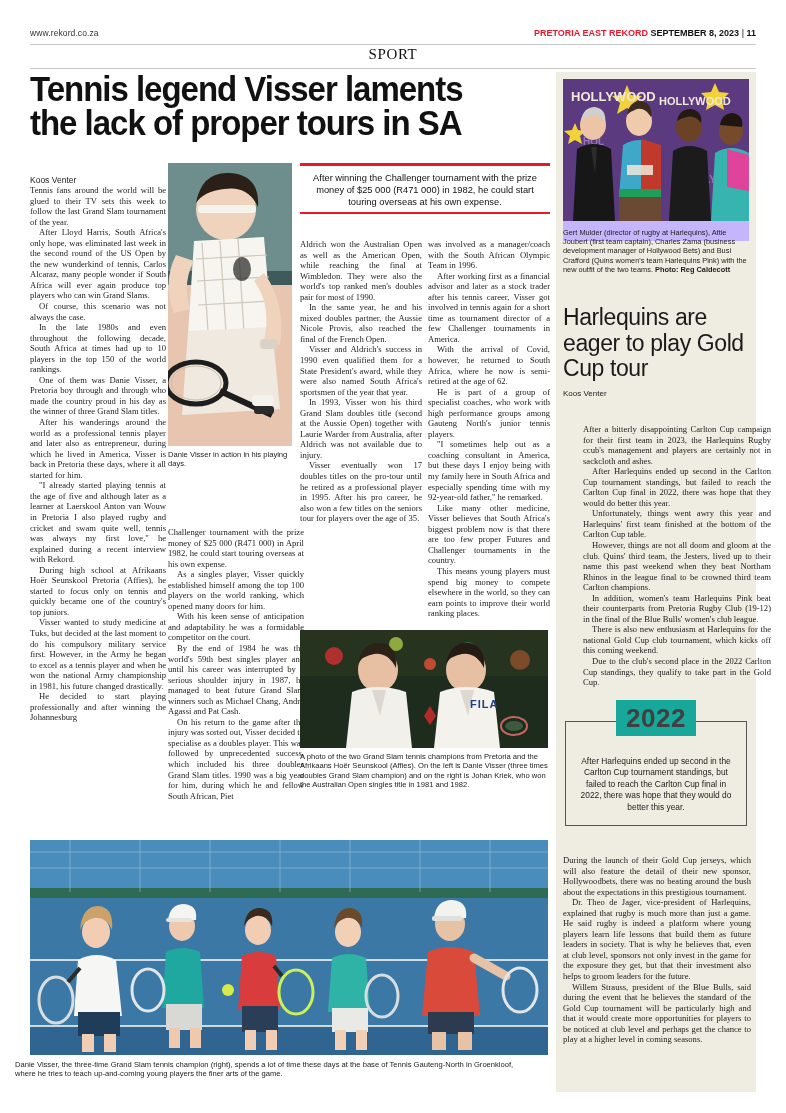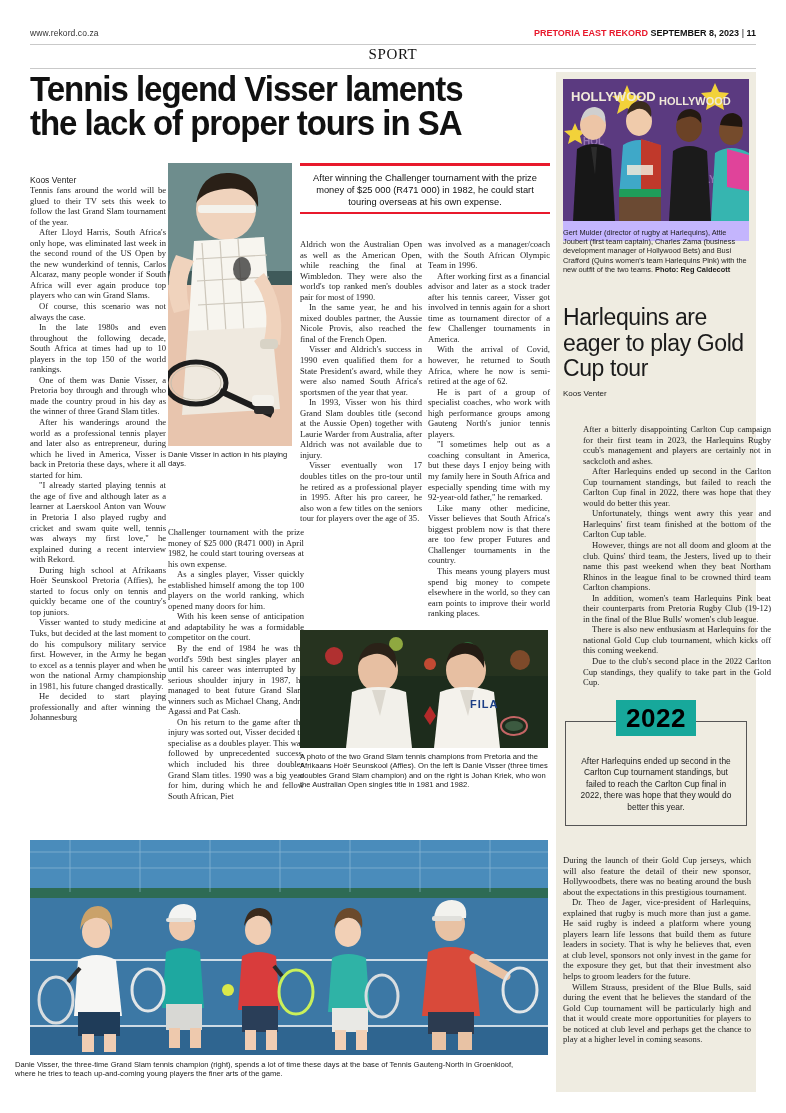--- a/index.html
+++ b/index.html
@@ -69,21 +69,21 @@
   h2.sb-head{position:absolute;left:563px;top:305px;width:186px;margin:0;
              font-family:"Liberation Sans",sans-serif;font-weight:normal;
              font-size:23px;line-height:25.5px;color:#1b1b1b;letter-spacing:-.4px;}
   .sb-byline{position:absolute;left:563px;top:389px;
              font-family:"Liberation Sans",sans-serif;font-size:8px;color:#222;}
   .sb-body{position:absolute;left:563px;top:424px;width:188px;margin-left:20px;}
   .sb-body2{position:absolute;left:563px;top:855px;width:188px;}
 
   
   .badge{position:absolute;left:616px;top:700px;width:80px;height:36px;background:#17a89b;
-         font-family:"Liberation Sans",sans-serif;font-weight:bold;font-size:26px;color:#000000;
+         font-family:"Liberation Sans",sans-serif;font-weight:bold;font-size:26px;color:#404040;
          display:flex;align-items:center;justify-content:center;letter-spacing:.5px;}
   .callout{position:absolute;left:565px;top:721px;width:182px;height:105px;
            border:1px solid #555;box-sizing:border-box;}
   .callout .ctxt{font-family:"Liberation Sans",sans-serif;font-size:8.4px;line-height:11.4px;
                  text-align:center;color:#1c1c1c;padding:34px 12px 0;}
 </style>
 </head>
 <body>
 
 <div class="page">

